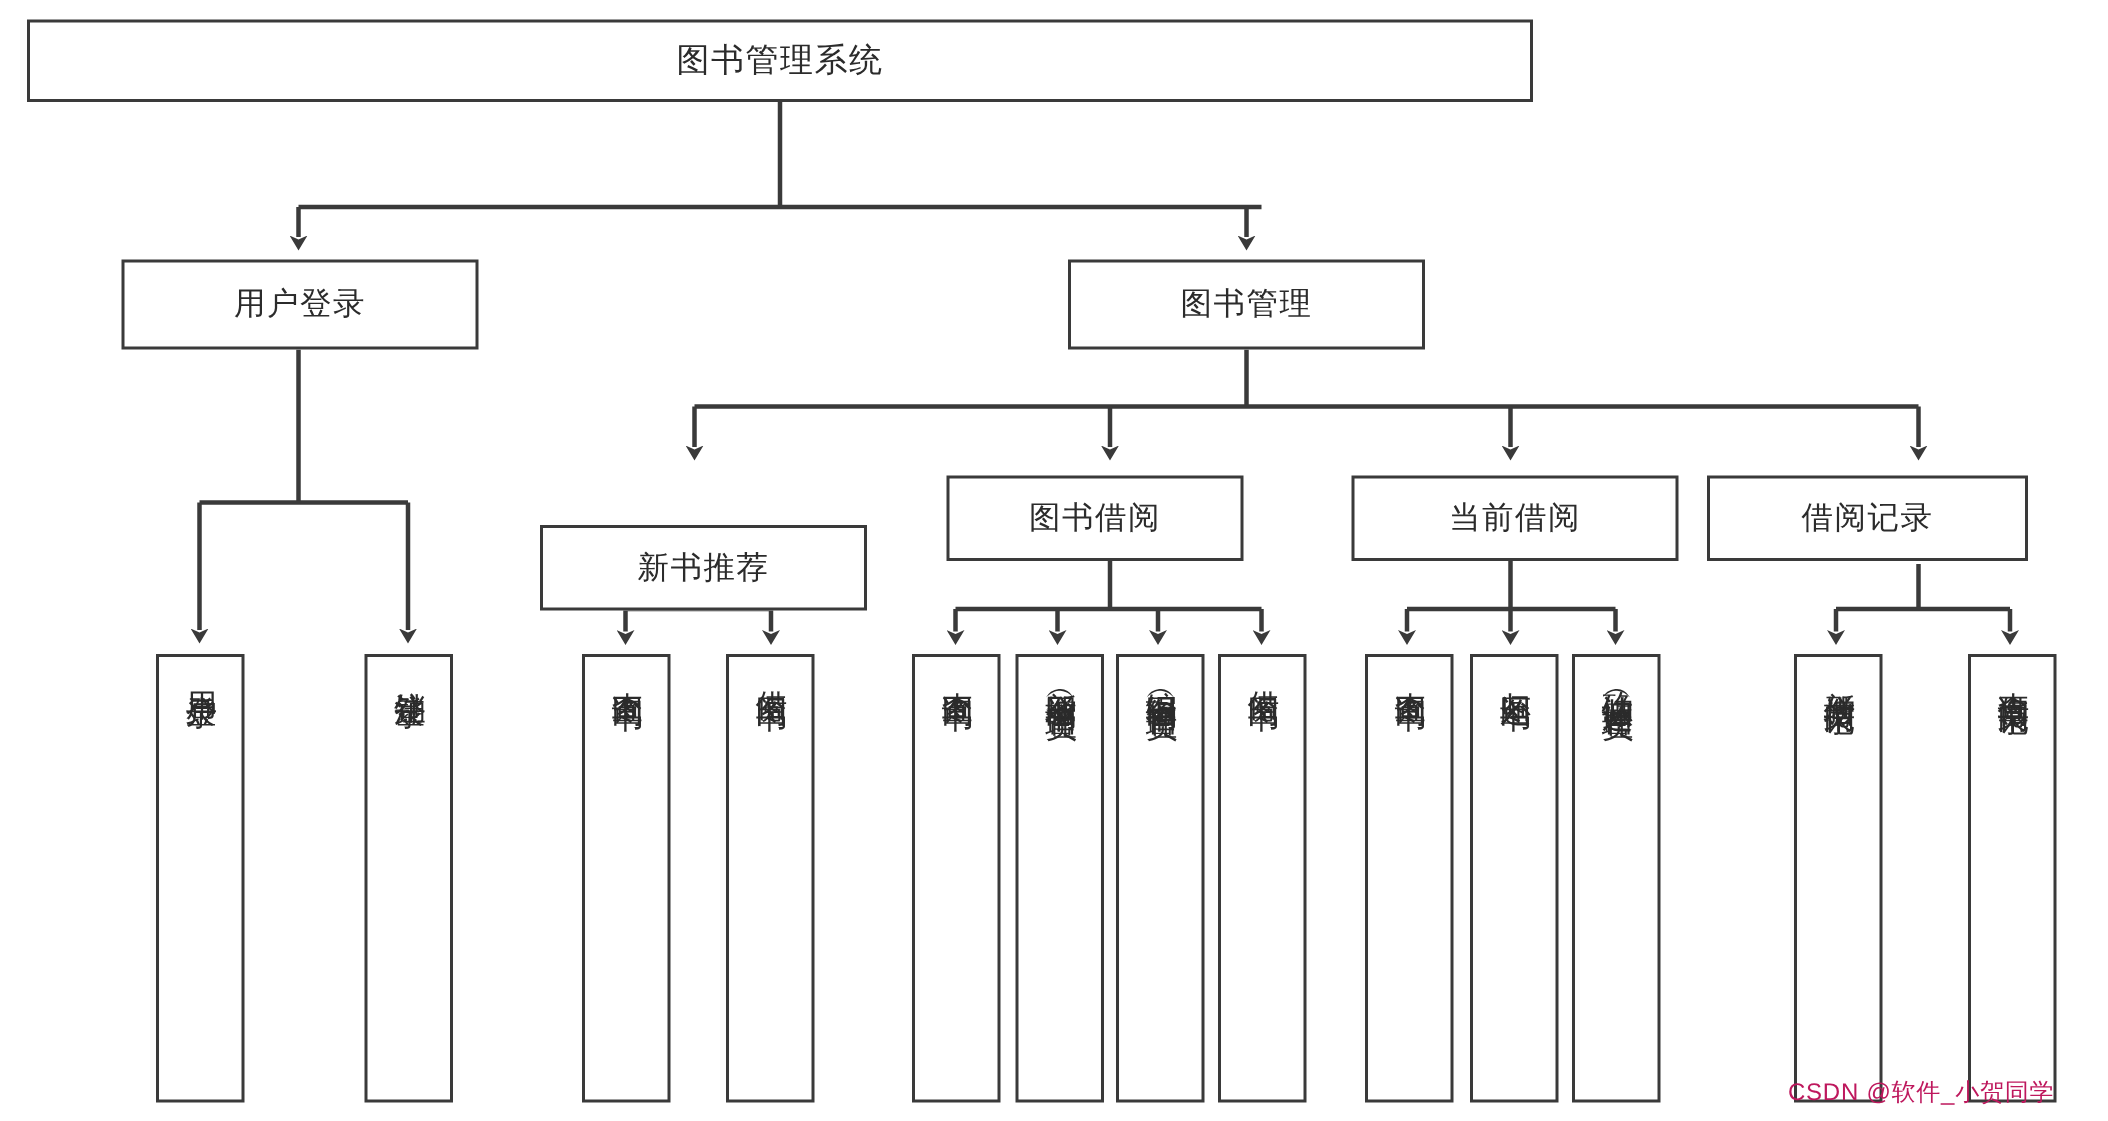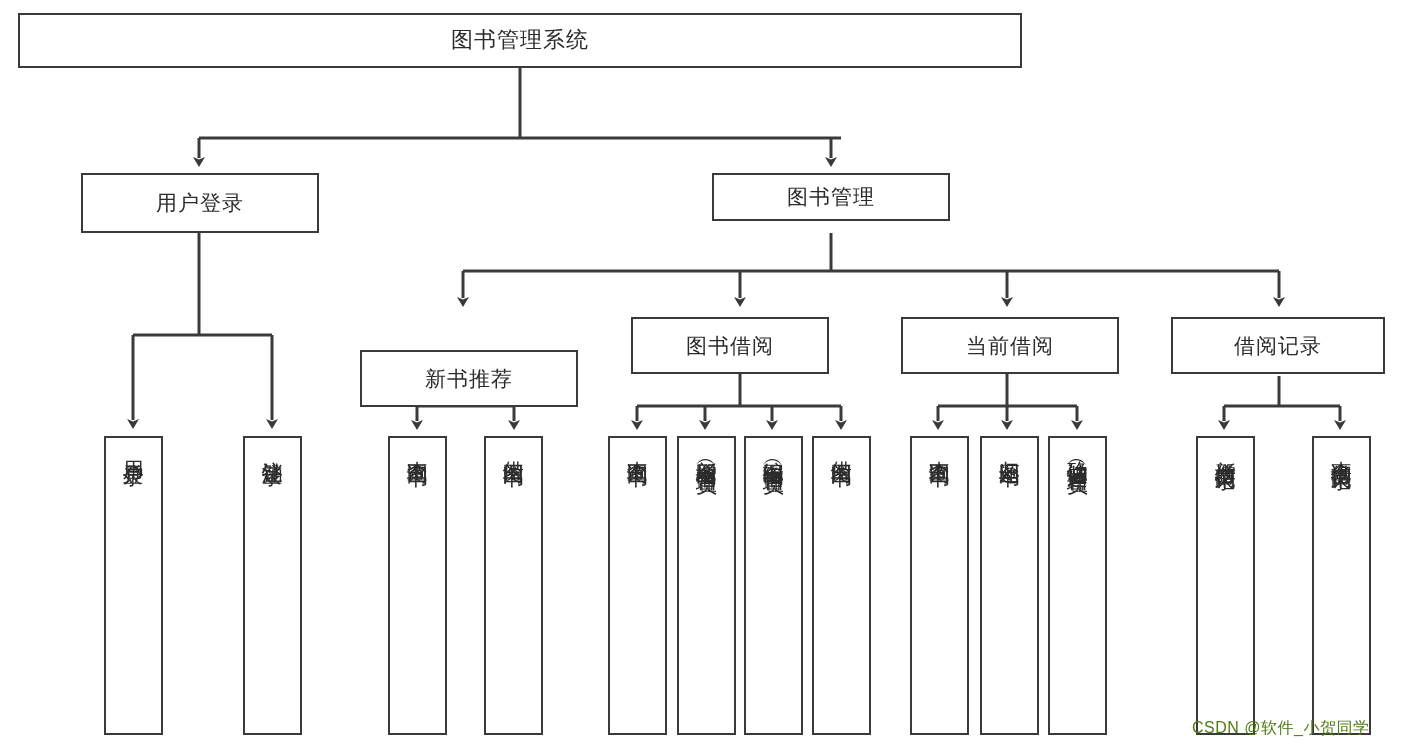--- a/index.html
+++ b/index.html
@@ -56,21 +56,21 @@
   .node-vertical .label {
     writing-mode: vertical-rl;
     text-orientation: upright;
     font-size: 21px;
     line-height: 1.12;
     letter-spacing: 2px;
     transform: rotate(0deg);
   }
   .watermark {
     position: absolute;
-    color: #4d7c0f;
+    color: #be185d;
     font-size: 16px;
     letter-spacing: 0.5px;
     white-space: nowrap;
     user-select: none;
   }
 </style>
 </head>
 <body>
 
 <div id="canvas">
@@ -126,37 +126,37 @@
   </svg>
 
   <div class="node node-horizontal node-root" style="left:18px; top:13px; width:1004px; height:55px;">
     <span class="label">图书管理系统</span>
   </div>
 
   <div class="node node-horizontal" style="left:81px; top:173px; width:238px; height:60px;">
     <span class="label">用户登录</span>
   </div>
 
-  <div class="node node-horizontal" style="left:712px; top:173px; width:238px; height:48px;">
+  <div class="node node-horizontal" style="left:712px; top:173px; width:238px; height:60px;">
     <span class="label">图书管理</span>
   </div>
 
   <div class="node node-horizontal" style="left:360px; top:317px; width:218px; height:57px;margin-top:33px;">
     <span class="label">新书推荐</span>
   </div>
 
   <div class="node node-horizontal" style="left:631px; top:317px; width:198px; height:57px;">
     <span class="label">图书借阅</span>
   </div>
 
   <div class="node node-horizontal" style="left:901px; top:317px; width:218px; height:57px;">
     <span class="label">当前借阅</span>
   </div>
 
-  <div class="node node-horizontal" style="left:1171px; top:317px; width:214px; height:57px;">
+  <div class="node node-horizontal" style="left:1138px; top:317px; width:214px; height:57px;">
     <span class="label">借阅记录</span>
   </div>
 
   <div class="node node-vertical" style="left:104px; top:436px; width:59px; height:299px;">
     <span class="label">用户登录</span>
   </div>
 
   <div class="node node-vertical" style="left:243px; top:436px; width:59px; height:299px;">
     <span class="label">注销登录</span>
   </div>

